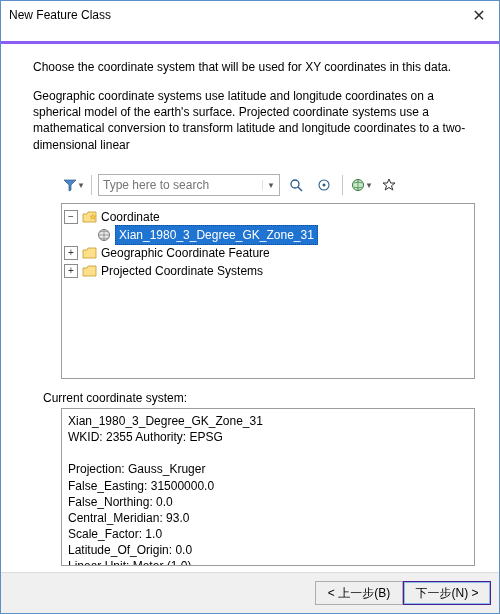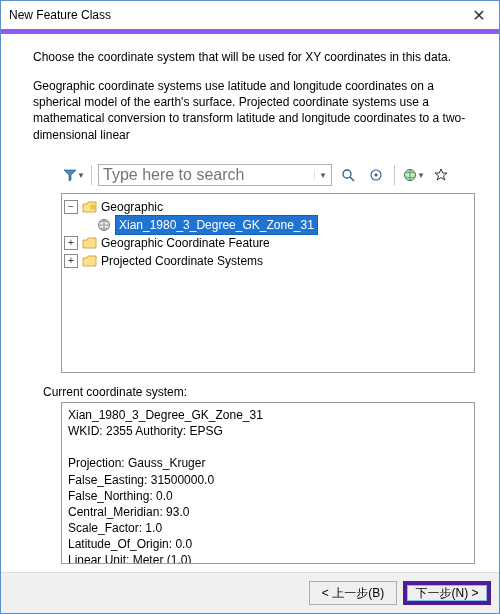--- a/index.html
+++ b/index.html
@@ -1,49 +1,49 @@
 <!DOCTYPE html>
 <html><head>
 <meta charset="utf-8">
 <style>
 html,body{margin:0;padding:0;font-family:"Segoe UI",Tahoma,sans-serif;font-size:12px;color:#000;background:#fff}
 .window{width:500px;height:614px;border:1px solid #5a8fc8;background:#fff;box-sizing:border-box;display:flex;flex-direction:column;position:relative;overflow:hidden}
-.titlebar{height:28px;background:#fff;border-bottom:5px solid #8b5cf6;display:flex;align-items:center;padding:0 0 0 8px}
+.titlebar{height:28px;background:#fff;border-bottom:3px solid #8b5cf6;display:flex;align-items:center;padding:0 0 12px 8px}
 .titlebar .title{flex:1;font-size:12px}
 .titlebar .close{width:40px;height:28px;display:flex;align-items:center;justify-content:center;font-size:16px;color:#333;cursor:pointer}
 .body{flex:1;padding:16px 20px 6px 32px;display:flex;flex-direction:column;overflow:hidden}
 .intro1{margin-bottom:14px}
 .intro2{margin-bottom:20px;line-height:1.35}
 .toolbar{display:flex;align-items:center;gap:4px;margin:0 0 6px 28px}
 .tool-btn{width:22px;height:22px;border:1px solid transparent;display:inline-flex;align-items:center;justify-content:center;cursor:pointer;border-radius:2px}
 .sep{width:1px;height:20px;background:#c7c7c7;margin:0 2px}
 .filter-ico svg,.tool-btn svg{display:block}
 .dd{display:inline-flex;align-items:center}
 .dd .caret{margin-left:2px;font-size:9px;color:#555}
 .search{flex:0 0 168px;display:flex;align-items:center;border:1px solid #b1b1b1;height:20px;background:#fff}
-.search input{flex:1;border:none;outline:none;font-size:16px;padding:0 4px;color:#b91c1c;background:transparent}
+.search input{flex:1;border:none;outline:none;font-size:12px;padding:0 4px;color:#b91c1c;background:transparent}
 .search .caret{width:16px;text-align:center;font-size:9px;color:#555;cursor:pointer;border-left:1px solid #e3e3e3}
 .tree-wrap{border:1px solid #9c9c9c;height:170px;margin-left:28px;margin-right:4px;background:#fff;overflow:auto;padding:4px 2px}
 .tree ul{list-style:none;margin:0;padding:0}
 .tree li{padding:0;line-height:18px}
 .row{display:flex;align-items:center;height:18px}
 .twisty{width:12px;height:12px;border:1px solid #8a8a8a;margin-right:4px;display:inline-flex;align-items:center;justify-content:center;font-size:10px;line-height:1;color:#333;cursor:pointer;background:#fff}
 .sp{display:inline-block;width:16px}
 .node-icon{width:16px;height:16px;margin-right:3px;display:inline-flex;align-items:center;justify-content:center}
 .folder-star svg,.folder svg,.globe svg{display:block}
 .sel{background:#1f74d1;color:#fff;padding:0 3px;border:1px dotted #0a4f9e}
 .curlabel{margin:12px 0 3px 10px}
 .detail{border:1px solid #9c9c9c;margin-left:28px;margin-right:4px;height:160px;background:#fff;position:relative;overflow:hidden}
 .detail-inner{position:absolute;inset:0;overflow-y:scroll;padding:4px 6px;white-space:pre;line-height:1.35}
 .detail-inner::-webkit-scrollbar{width:16px}
 .detail-inner::-webkit-scrollbar-track{background:#efefef}
 .detail-inner::-webkit-scrollbar-thumb{background:#c4c4c4;border:1px solid #a8a8a8}
-.footer{height:40px;border-top:1px solid #dcdcdc;background:#f0f0f0;display:flex;align-items:center;justify-content:flex-end;padding:0 8px;gap:6px}
+.footer{height:40px;border-top:1px solid #dcdcdc;background:#f0f0f0;display:flex;align-items:center;justify-content:flex-end;padding:0 8px;}
 .footer button{height:24px;min-width:88px;font-size:12px;background:#efefef;border:1px solid #adadad;cursor:pointer;padding:0 8px}
-.footer button.primary{border:4px solid #4c1d95;box-shadow:0 0 0 1px #8bbde9 inset}
+.footer button.primary{border:1px solid #4c1d95;box-shadow:0 0 0 1px #8bbde9 inset}
 </style>
 </head>
 <body>
 <div class="window">
   <div class="titlebar">
     <div class="title">New Feature Class</div>
     <div class="close">
         <span>✕</span>
       </div>
   </div>
@@ -106,21 +106,21 @@
           <ul>
         <li>
           <div class="row">
             <span class="twisty">−</span>
             <span class="node-icon folder-star">
               <svg width="16" height="14" viewBox="0 0 16 14">
                     <path d="M1 4 h4 l1 -2 h8 v10 h-13 z" fill="#ffe08a" stroke="#c79a2b" stroke-width="0.8"></path>
                     <polygon points="11,4 12,6 14,6 12.4,7.4 13,9.5 11,8.3 9,9.5 9.6,7.4 8,6 10,6" fill="#f7c943" stroke="#c79a2b" stroke-width="0.4"></polygon>
                   </svg>
             </span>
-            <span>Geographic</span>
+            <span>Coordinate</span>
           </div>
           <ul>
             <li>
               <div class="row">
                 <span class="sp"></span>
                     <span class="sp"></span>
                 <span class="node-icon globe">
                   <svg width="14" height="14" viewBox="0 0 14 14">
                         <circle cx="7" cy="7" r="5.5" fill="#e6e6e6" stroke="#6f6f6f" stroke-width="0.9"></circle>
                         <path d="M1.5 7 h11 M7 1.5 v11 M2.5 4 Q7 2 11.5 4 M2.5 10 Q7 12 11.5 10" stroke="#6f6f6f" stroke-width="0.6" fill="none"></path>

